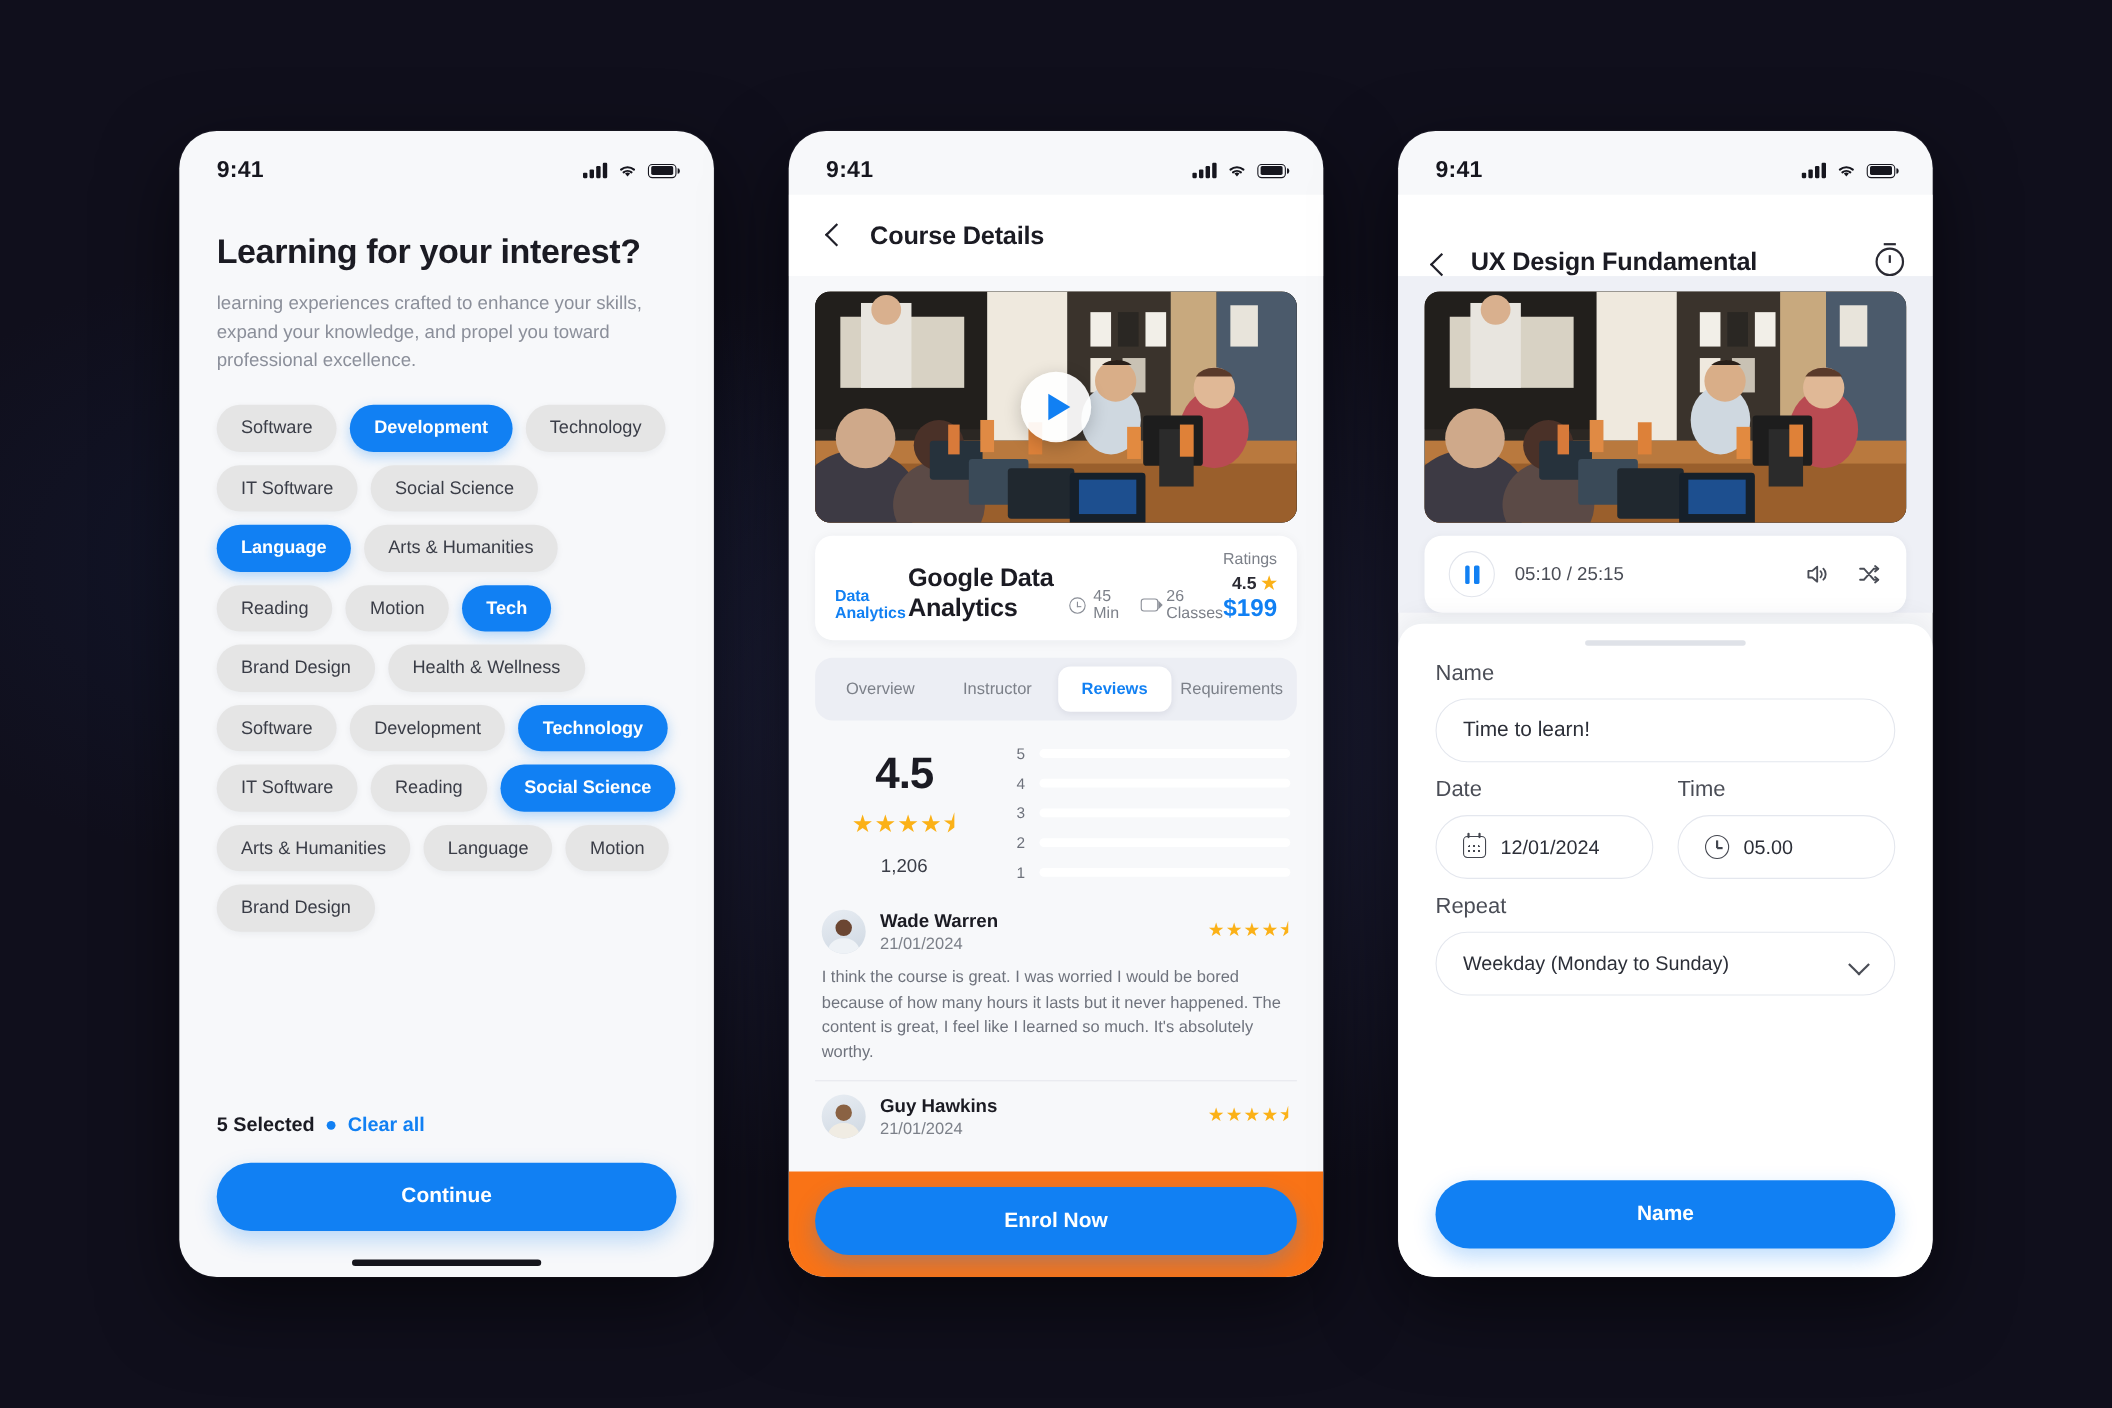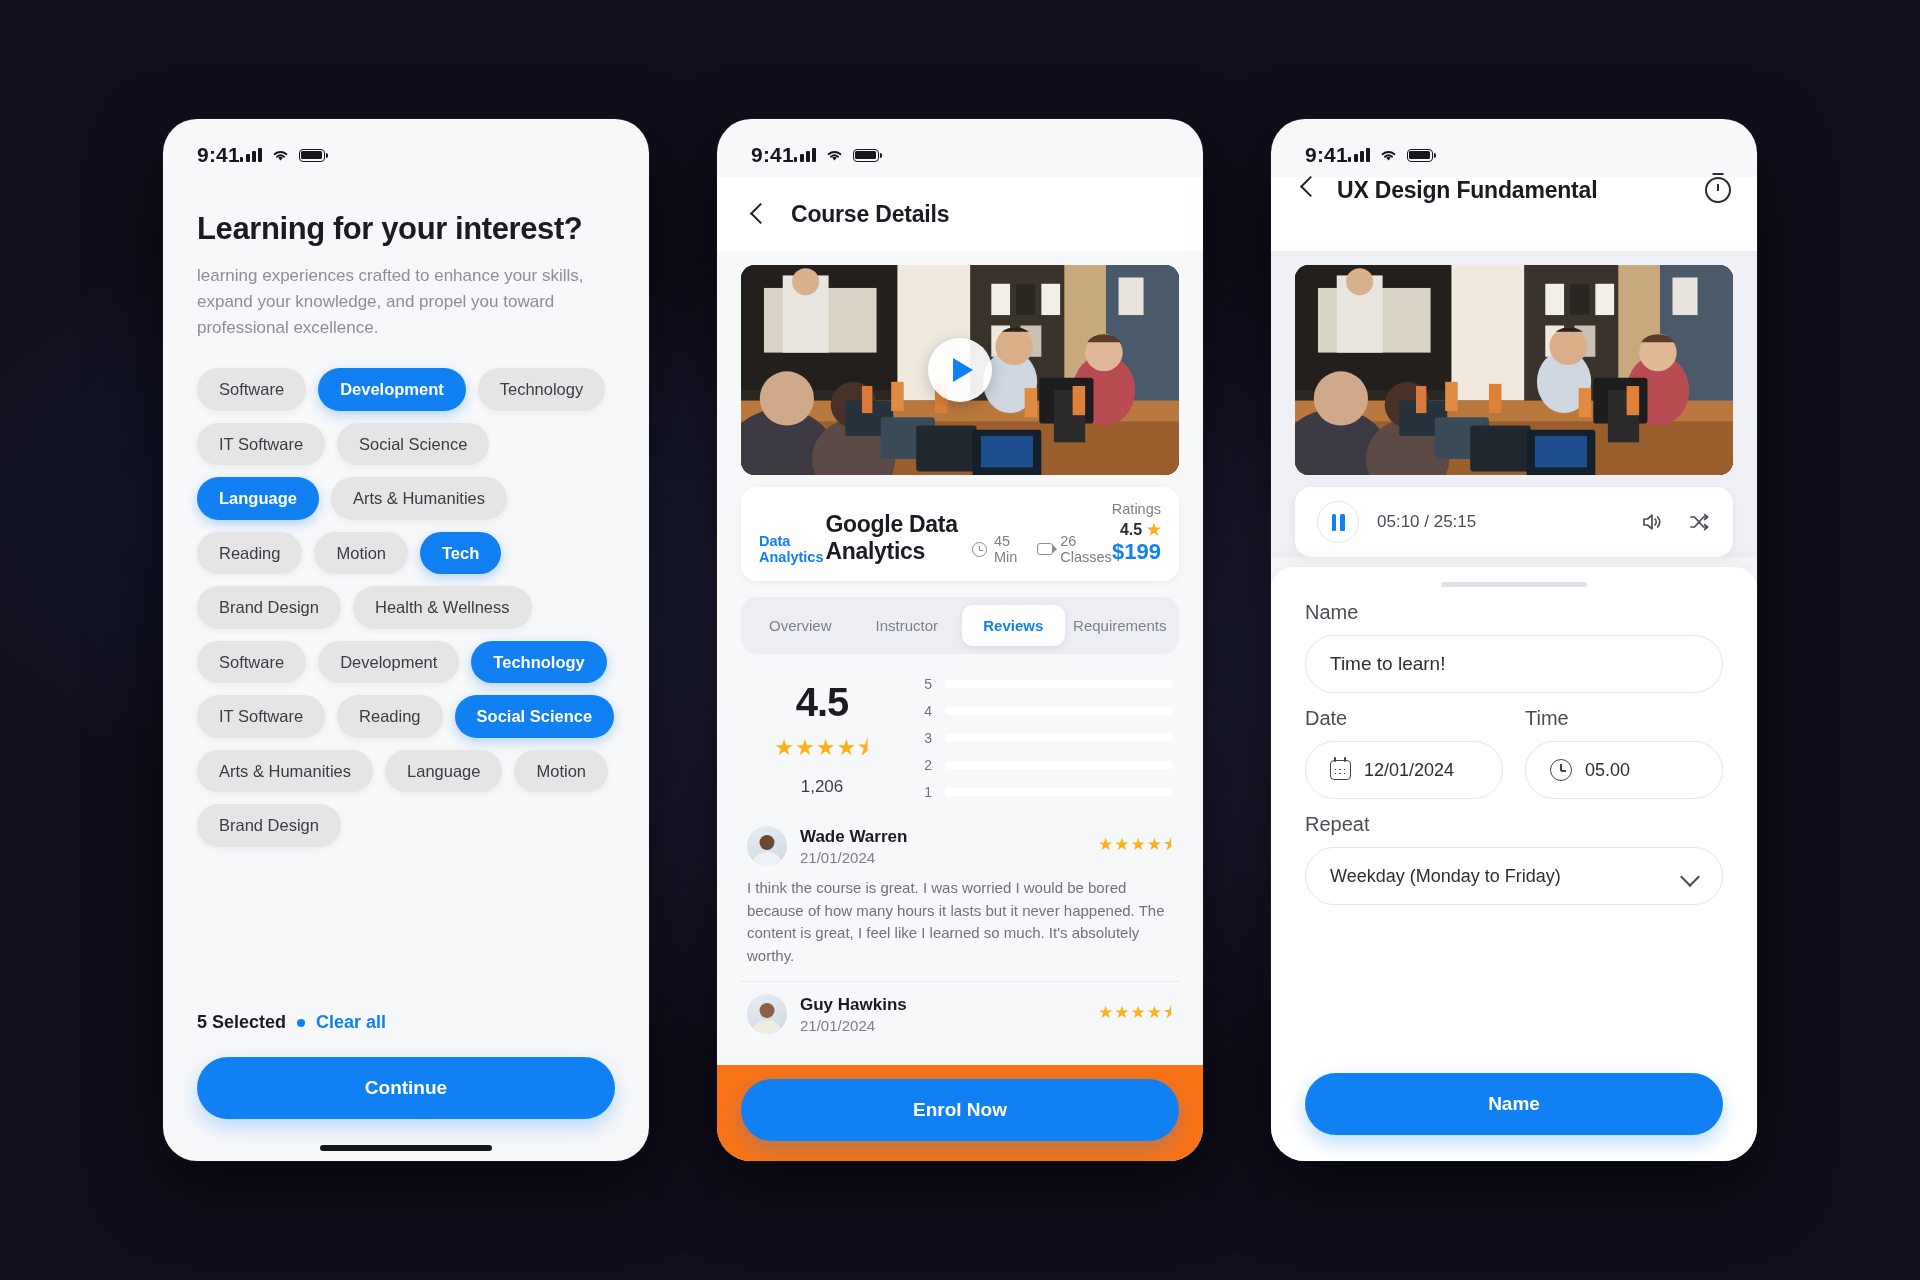--- a/index.html
+++ b/index.html
@@ -32,21 +32,21 @@
     position:relative;
     overflow:hidden;
     box-shadow:0 26px 70px rgba(0,0,0,0.55), 0 0 0 1px rgba(255,255,255,0.04);
     flex:0 0 auto;
   }
   .phone.p2, .phone.p3{ height:1042px; }
 
   
   .statusbar{
     height:58px;
-    display:flex; align-items:center; 
+    display:flex; align-items:center; justify-content:space-between;
     padding:14px 34px 0 34px;
   }
   .status-time{ font-size:21px; font-weight:700; color:#16161e; letter-spacing:.2px;}
   .status-icons{ display:flex; align-items:center; gap:9px; }
   .sig{ display:flex; align-items:flex-end; gap:2.5px; height:14px;}
   .sig i{ display:block; width:3.6px; background:#16161e; border-radius:1px;}
   .sig i:nth-child(1){height:5px;} .sig i:nth-child(2){height:8px;}
   .sig i:nth-child(3){height:11px;} .sig i:nth-child(4){height:14px;}
   .wifi{ width:19px;height:14px; position:relative;}
   .battery{
@@ -188,21 +188,21 @@
   .rv-name{ font-size:17px; font-weight:700; color:#1b1b23;}
   .rv-date{ font-size:15px; color:#7c8089; margin-top:2px;}
   .rv-stars{ margin-left:auto; color:#fbb117; font-size:17px; letter-spacing:1px;}
   .rv-text{ font-size:15px; line-height:1.5; color:#6f737d; margin-top:11px;}
   .p2-foot{
     position:absolute; left:0;right:0;bottom:0;
     padding:14px 24px 20px 24px; background:#f97316;
   }
 
   
-  .nav3{ height:74px; display:flex; align-items:flex-start; gap:20px; padding:0 26px; background:#fff;}
+  .nav3{ height:74px; display:flex; align-items:flex-end; gap:20px; padding:0 26px; background:#fff;}
   .nav3-title{ font-size:23px; font-weight:700; color:#1b1b23; flex:1; letter-spacing:-.2px;}
   .timer-ic{ width:26px;height:26px;border:2.2px solid #2a2a33;border-radius:50%;position:relative;flex:0 0 auto;}
   .timer-ic::before{content:"";position:absolute;left:50%;top:-6px;transform:translateX(-50%);width:11px;height:2.2px;background:#2a2a33;}
   .timer-ic::after{content:"";position:absolute;left:10px;top:5px;width:1.8px;height:7px;background:#2a2a33;}
   .p3-player{ background:#eef0f6; padding:14px 24px 0 24px;}
   .p3-thumb{ height:210px;border-radius:14px;overflow:hidden;position:relative;background:linear-gradient(180deg,#4b4034,#2e2a26);}
   .ctrl-wrap{ background:#fff; border-radius:16px; margin-top:12px; padding:14px 22px; display:flex; align-items:center; gap:18px; box-shadow:0 2px 8px rgba(20,30,60,0.05);}
   .pause-btn{
     width:42px;height:42px;border-radius:50%;border:1.6px solid #e2e5ec;
     display:flex;align-items:center;justify-content:center;gap:4px;flex:0 0 auto;background:#fff;
@@ -610,21 +610,21 @@
           <div class="field-lbl">Time</div>
           <div class="field">
             <i class="ic-clock2"></i>
             <span>05.00</span>
           </div>
         </div>
       </div>
 
       <div class="field-lbl">Repeat</div>
       <div class="field">
-        <span>Weekday (Monday to Friday)</span>
+        <span>Weekday (Monday to Sunday)</span>
         <i class="chev-dn"></i>
       </div>
 
       <div class="p3-foot">
         <button class="btn-primary">Name</button>
       </div>
     </div>
   </div>
 
 </div>

